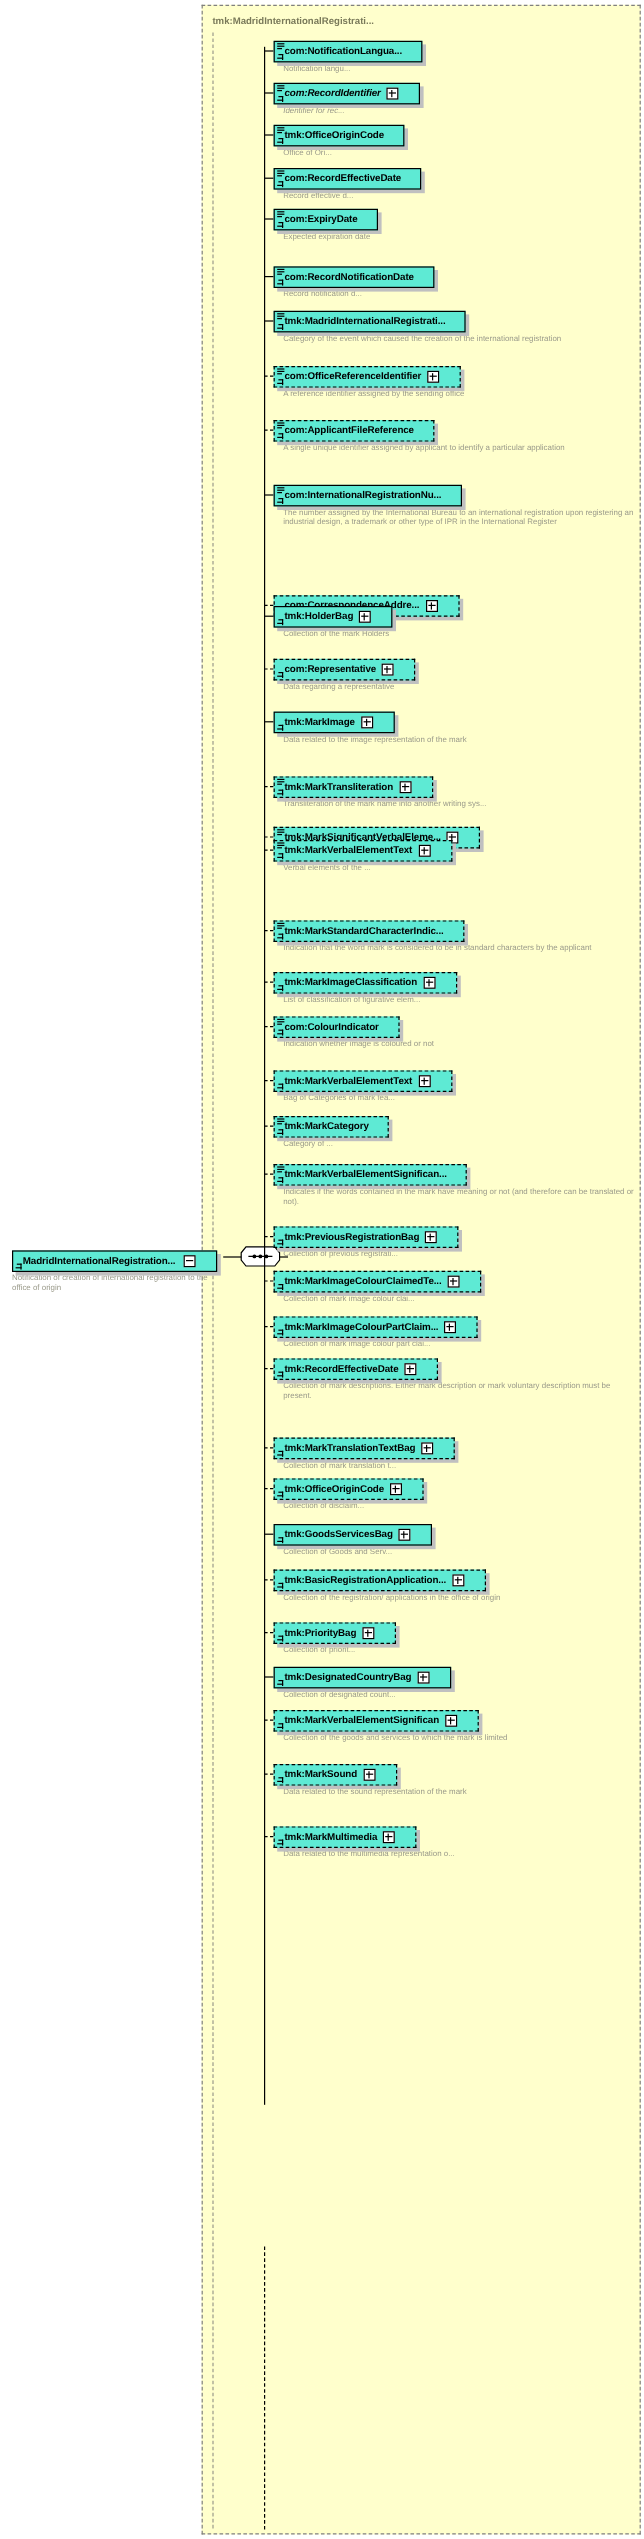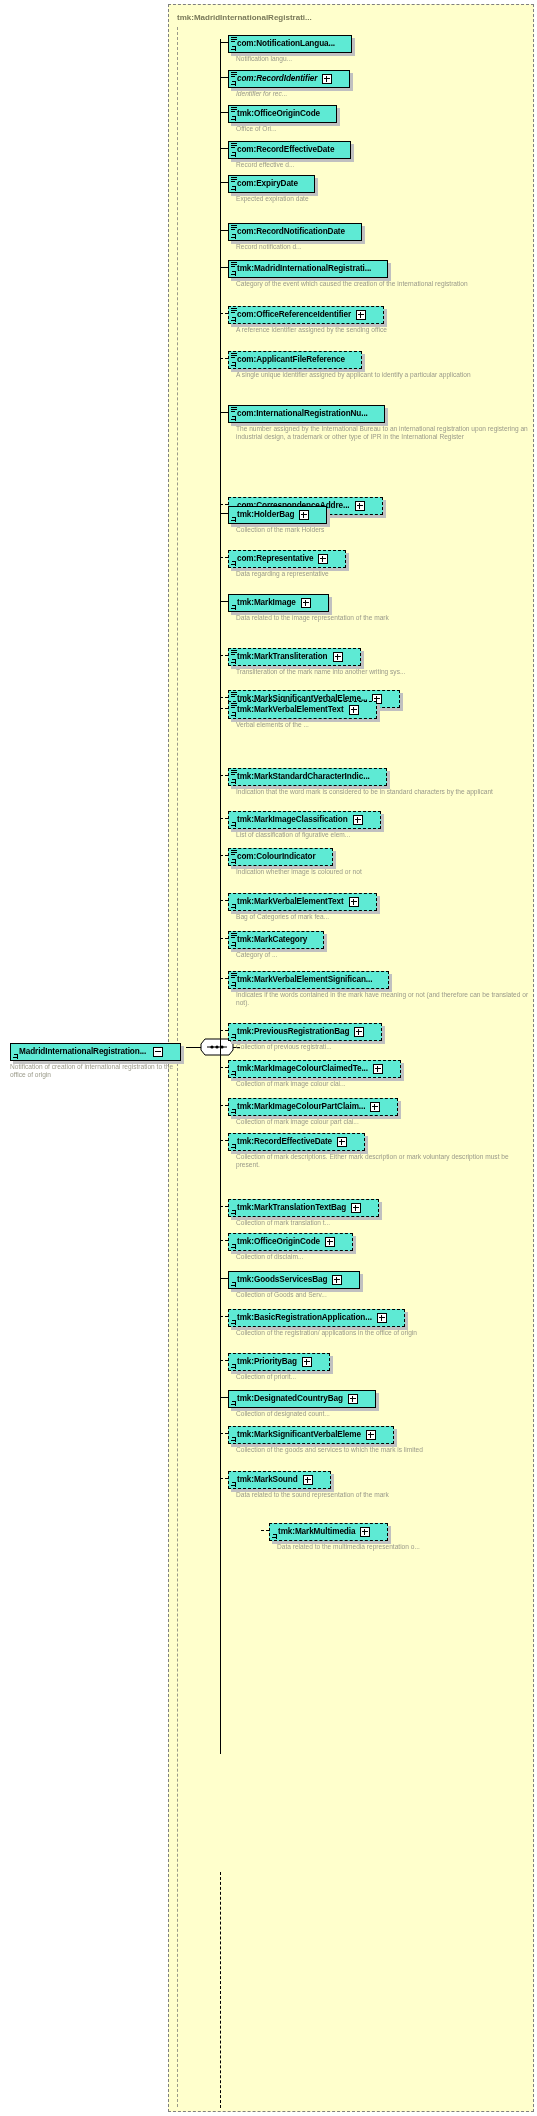--- a/index.html
+++ b/index.html
@@ -405,21 +405,21 @@
     <div class="child-row" style="top: 1306px;">
       <div class="child-box-wrap"><div class="stub dashed"></div><div class="node-box optional"><span class="corner-arrow"></span><span class="node-label">tmk:BasicRegistrationApplication...</span><span class="expander plus"></span></div><div class="node-desc" style="margin-left: 8px;">Collection of the registration/ applications in the office of origin</div></div>
     </div>
     <div class="child-row" style="top: 1350px;">
       <div class="child-box-wrap"><div class="stub dashed"></div><div class="node-box optional"><span class="corner-arrow"></span><span class="node-label">tmk:PriorityBag</span><span class="expander plus"></span></div><div class="node-desc" style="margin-left: 8px;">Collection of priorit...</div></div>
     </div>
     <div class="child-row" style="top: 1387px;">
       <div class="child-box-wrap"><div class="stub"></div><div class="node-box"><span class="corner-arrow"></span><span class="node-label">tmk:DesignatedCountryBag</span><span class="expander plus"></span></div><div class="node-desc" style="margin-left: 8px;">Collection of designated count...</div></div>
     </div>
     <div class="child-row" style="top: 1423px;">
-      <div class="child-box-wrap"><div class="stub dashed"></div><div class="node-box optional"><span class="corner-arrow"></span><span class="node-label">tmk:MarkSignificantVerbalEleme</span><span class="expander plus"></span></div><div class="node-desc" style="margin-left: 8px;">Collection of the goods and services to which the mark is limited</div></div>
+      <div class="child-box-wrap"><div class="stub dashed"></div><div class="node-box optional"><span class="corner-arrow"></span><span class="node-label">tmk:MarkVerbalElementSignifican</span><span class="expander plus"></span></div><div class="node-desc" style="margin-left: 8px;">Collection of the goods and services to which the mark is limited</div></div>
     </div>
     <div class="child-row" style="top: 1468px;">
       <div class="child-box-wrap"><div class="stub dashed"></div><div class="node-box optional"><span class="corner-arrow"></span><span class="node-label">tmk:MarkSound</span><span class="expander plus"></span></div><div class="node-desc" style="margin-left: 8px;">Data related to the sound representation of the mark</div></div>
     </div>
-    <div class="child-row" style="top: 1520px; margin-left: 41px;">
+    <div class="child-row" style="top: 1520px;">
       <div class="child-box-wrap"><div class="stub dashed"></div><div class="node-box optional"><span class="corner-arrow"></span><span class="node-label">tmk:MarkMultimedia</span><span class="expander plus"></span></div><div class="node-desc" style="margin-left: 8px;">Data related to the multimedia representation o...</div></div>
     </div>
   </div>
 
 </body></html>

